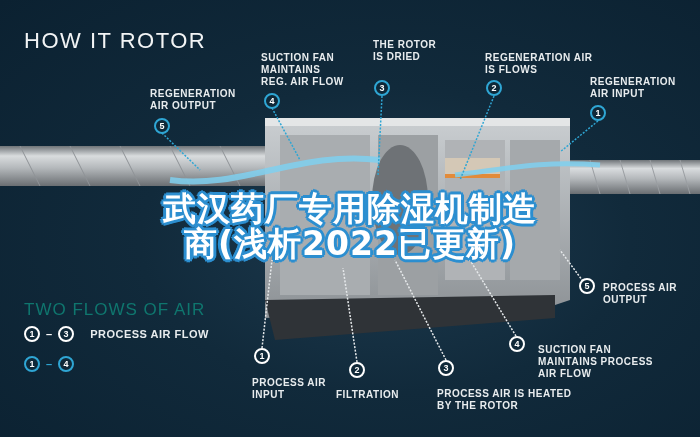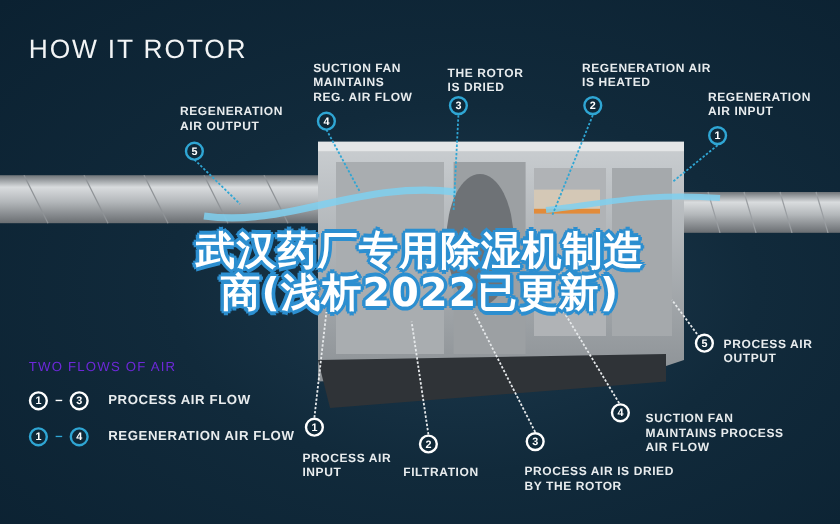--- a/index.html
+++ b/index.html
@@ -5,21 +5,21 @@
   html,body{margin:0;padding:0;}
   body{width:700px;height:437px;overflow:hidden;position:relative;
     background:radial-gradient(ellipse at 55% 55%, #1d3a4e 0%, #112a3b 45%, #0b2131 100%);
     font-family:"Liberation Sans", sans-serif;color:#fff;}
   .abs{position:absolute;}
   .title{left:24px;top:28px;font-size:22px;letter-spacing:1.5px;font-weight:400;color:#f2f4f5;}
   .lbl{font-size:10px;font-weight:700;letter-spacing:0.5px;line-height:12px;color:#e8ecee;white-space:pre-line;}
   .circ{width:16px;height:16px;border-radius:50%;border:2px solid #fff;box-sizing:border-box;
     font-size:9px;font-weight:700;display:flex;align-items:center;justify-content:center;color:#fff;background:#0f2838;}
   .circ.blue{border-color:#2fa6d4;}
-  .legend-title{left:24px;top:300px;font-size:11px;letter-spacing:1px;color:#6d28d9;}
+  .legend-title{left:24px;top:300px;font-size:17px;letter-spacing:1px;color:#0f766e;}
   .leg-row{left:24px;display:flex;align-items:center;gap:6px;}
   .leg-row .dash{font-size:11px;font-weight:700;color:#fff;}
   .leg-row .dash.blue{color:#2fa6d4;}
   .leg-row .txt{margin-left:10px;font-size:11px;font-weight:700;letter-spacing:0.5px;color:#e8ecee;}
   .overlay{left:0;width:700px;text-align:center;font-size:33px;font-weight:900;color:#fff;
     font-family:"DejaVu Sans", sans-serif;letter-spacing:1px;
     text-shadow:0 0 3px #2d8fd0,2px 2px 0 #2d8fd0,-2px -2px 0 #2d8fd0,2px -2px 0 #2d8fd0,-2px 2px 0 #2d8fd0,0 3px 0 #2d8fd0,3px 0 0 #2d8fd0,-3px 0 0 #2d8fd0,0 -3px 0 #2d8fd0;}
 </style>
 </head>
 <body>
@@ -92,42 +92,42 @@
 
 <div class="abs lbl" style="left:150px;top:88px">REGENERATION
 AIR OUTPUT</div>
 <div class="abs circ blue" style="left:154px;top:118px">5</div>
 
 <div class="abs lbl" style="left:261px;top:52px">SUCTION FAN
 MAINTAINS
 REG. AIR FLOW</div>
 <div class="abs circ blue" style="left:264px;top:93px">4</div>
 
-<div class="abs lbl" style="left:373px;top:56px">THE ROTOR
+<div class="abs lbl" style="left:373px;top:39px">THE ROTOR
 IS DRIED</div>
 <div class="abs circ blue" style="left:374px;top:80px">3</div>
 
 <div class="abs lbl" style="left:485px;top:52px">REGENERATION AIR
-IS HEATED</div>
+IS FLOWS</div>
 <div class="abs circ blue" style="left:486px;top:80px">2</div>
 
 <div class="abs lbl" style="left:590px;top:76px">REGENERATION
 AIR INPUT</div>
 <div class="abs circ blue" style="left:590px;top:105px">1</div>
 
 <div class="abs circ" style="left:254px;top:348px">1</div>
 <div class="abs lbl" style="left:252px;top:377px">PROCESS AIR
 INPUT</div>
 
 <div class="abs circ" style="left:349px;top:362px">2</div>
 
 <div class="abs lbl" style="left:336px;top:389px">FILTRATION</div>
 
 <div class="abs circ" style="left:438px;top:360px">3</div>
-<div class="abs lbl" style="left:437px;top:388px">PROCESS AIR IS DRIED
+<div class="abs lbl" style="left:437px;top:388px">PROCESS AIR IS HEATED
 BY THE ROTOR</div>
 
 <div class="abs circ" style="left:509px;top:336px">4</div>
 <div class="abs lbl" style="left:538px;top:344px">SUCTION FAN
 MAINTAINS PROCESS
 AIR FLOW</div>
 
 <div class="abs circ" style="left:579px;top:278px">5</div>
 <div class="abs lbl" style="left:603px;top:282px">PROCESS AIR
 OUTPUT</div>
@@ -136,17 +136,16 @@
 <div class="abs leg-row" style="top:326px">
   <div class="circ">1</div>
   <span class="dash">–</span>
   <div class="circ">3</div>
   <span class="txt">PROCESS AIR FLOW</span>
 </div>
 <div class="abs leg-row" style="top:356px">
   <div class="circ blue">1</div>
   <span class="dash blue">–</span>
   <div class="circ blue">4</div>
-  <span class="txt">REGENERATION AIR FLOW</span>
 </div>
 
 <div class="abs overlay" style="top:187px">武汉药厂专用除湿机制造</div>
 <div class="abs overlay" style="top:222px">商(浅析2022已更新)</div>
 
 </body></html>

